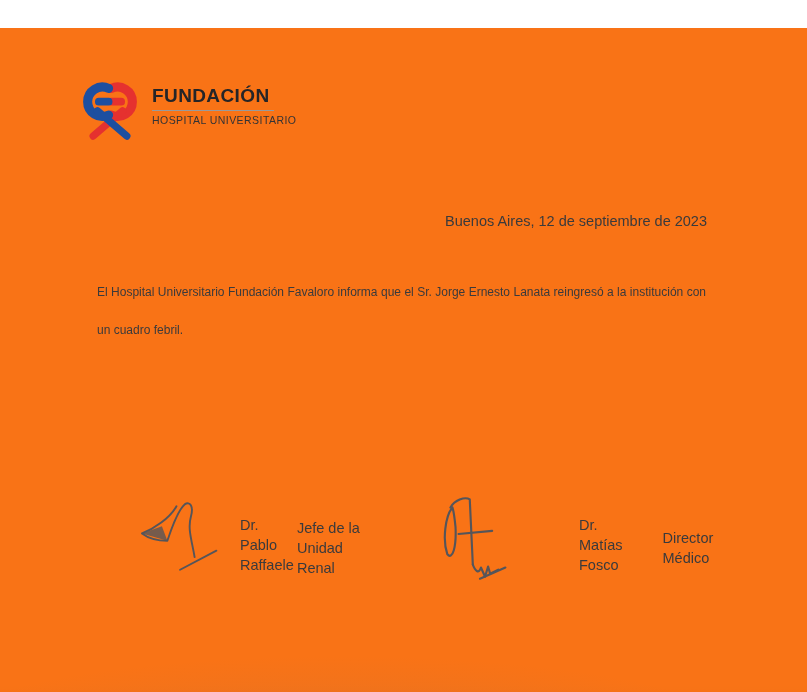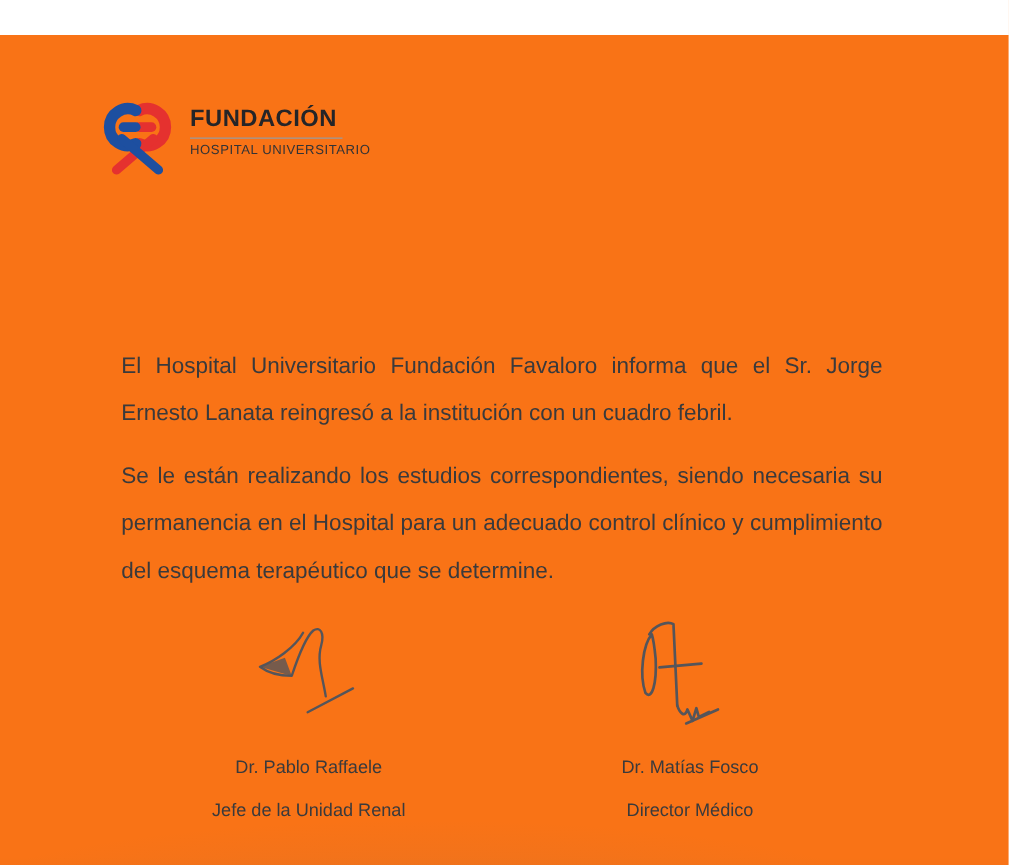--- a/index.html
+++ b/index.html
@@ -44,32 +44,32 @@
     letter-spacing: 0.45px; white-space: nowrap;
   }
 
   
   .dateline {
     position: absolute; top: 182px; right: 100px;
     font-size: 14.5px; color: #3a3a3c; line-height: 22px;
   }
   .letter-body {
     position: absolute; left: 97px; top: 245px; width: 609px;
-    font-size: 18px; color: #3a3a3c;
+    font-size: 12px; color: #3a3a3c;
     text-align: justify; line-height: 38px;
   }
   .letter-body p + p { margin-top: 12px; }
 
   
   .sig-block {
     position: absolute; top: 458px; width: 250px;
-    display: flex; flex-direction: column; align-items: center;
+    display: flex; flex-direction: row; align-items: center;
   }
   .sig-block.left  { left: 122px; }
-  .sig-block.right { left: 427px; }
+  .sig-block.right { left: 427px; gap: 40px; }
   .sig-art { height: 108px; display: flex; align-items: flex-start; }
   .sig-art svg { display: block; }
   .sig-name  { margin-top: 10px; font-size: 14.5px; color: #3a3a3c; line-height: 20px; }
   .sig-title { margin-top: 15px; font-size: 14.5px; color: #3a3a3c; line-height: 20px; }
 
   .sig-stroke { fill: none; stroke: #55555a; stroke-width: 2.1; stroke-linecap: round; stroke-linejoin: round; }
 </style>
 </head>
 <body>
 
@@ -90,24 +90,24 @@
         <path d="M32 54 L74 90" stroke-width="10.5"></path>
       </g>
     </svg>
     <div class="lh-text">
       <div class="org-line">FUNDACIÓN</div>
       <div class="lh-divider"></div>
       <div class="org-sub">HOSPITAL UNIVERSITARIO</div>
     </div>
   </header>
 
+  <div class="dateline">Buenos Aires, 12 de septiembre de 2023</div>
 
   <div class="letter-body">
     <p>El Hospital Universitario Fundación Favaloro informa que el Sr. Jorge Ernesto Lanata reingresó  a la institución con un cuadro febril.</p>
-    <p>Se le están realizando los estudios correspondientes, siendo necesaria su permanencia en el Hospital para un adecuado control clínico y cumplimiento del esquema terapéutico que se determine.</p>
   </div>
 
   <div class="sig-block left">
     <div class="sig-art">
       <svg width="118" height="104" viewBox="0 0 130 110" aria-hidden="true">
         <path class="sig-stroke" d="M 60 20 C 53 33, 35 45, 22 50 C 30 56, 42 58, 50 58 C 56 40, 62 24, 69 18 C 75 14, 79 20, 76 31 C 72 45, 77 58, 80 76"></path>
         <path d="M 22 50 L 50 58 L 44 42 Z" fill="#55555a" opacity="0.8"></path>
         <path class="sig-stroke" d="M 64 90 L 104 69"></path>
       </svg>
     </div>

